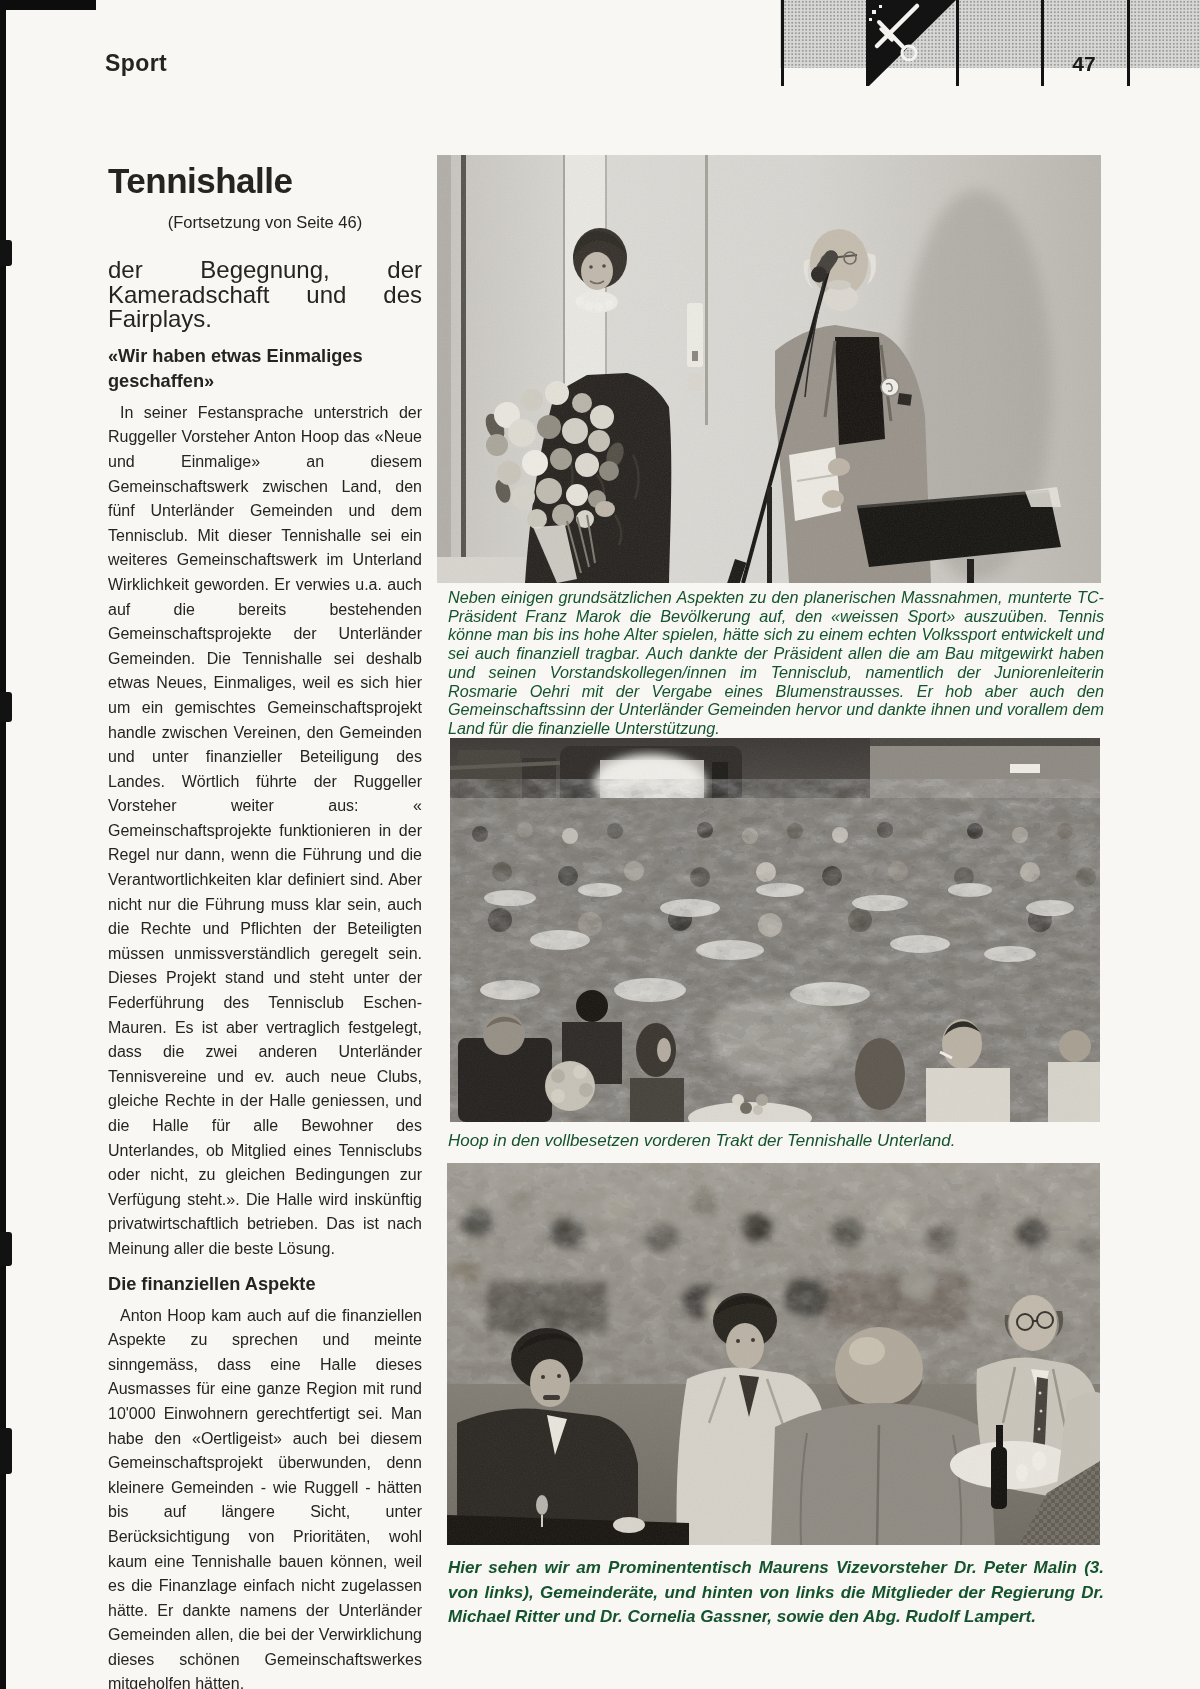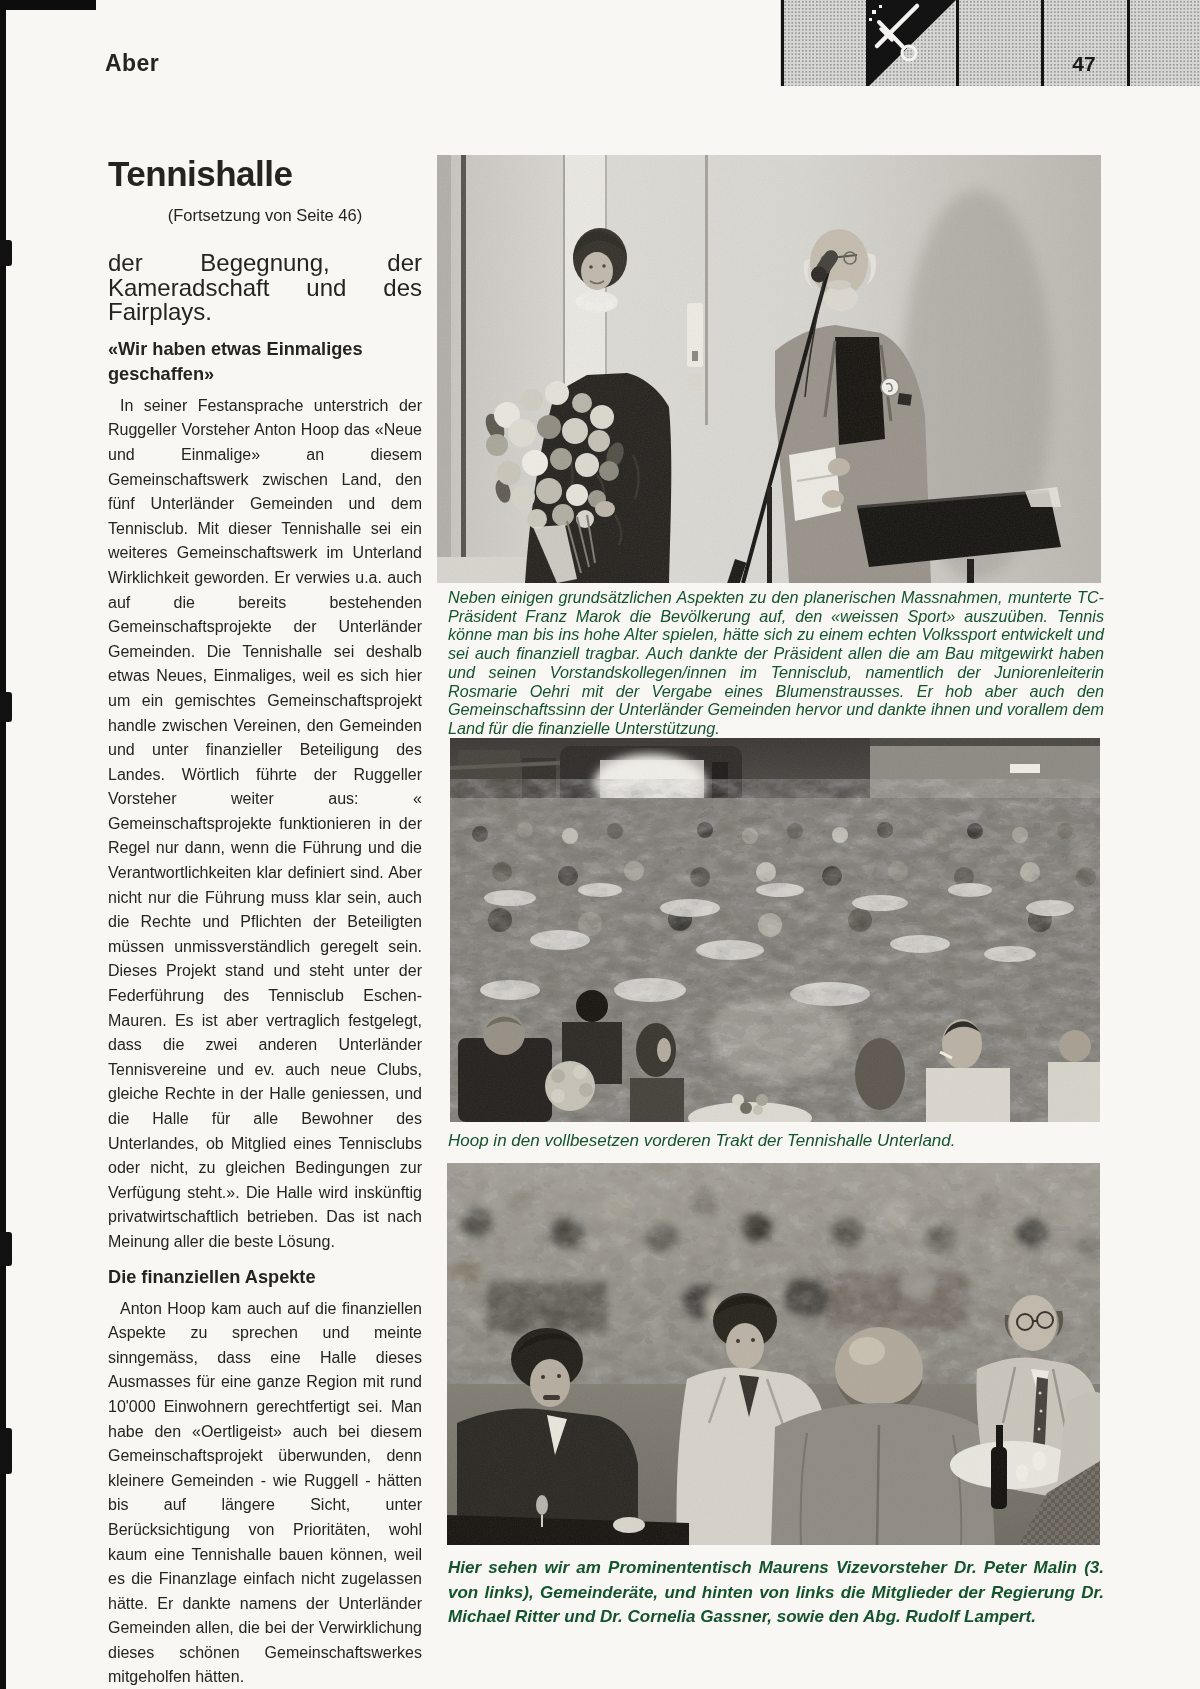--- a/index.html
+++ b/index.html
@@ -12,34 +12,34 @@
   .scan-strip{position:absolute;left:0;top:0;width:6px;height:1689px;background:#0e0e0e;}
   .scan-corner{position:absolute;left:0;top:0;width:96px;height:10px;background:#0d0d0d;}
   .scan-bump{position:absolute;left:0;width:12px;background:#121212;border-radius:0 3px 3px 0;}
   .bump-a{top:240px;height:26px;}
   .bump-b{top:692px;height:30px;}
   .bump-c{top:1232px;height:34px;}
   .bump-d{top:1428px;height:46px;}
   
   .section-label{position:absolute;left:105px;top:50px;font-size:23px;font-weight:bold;letter-spacing:.4px;}
   .header-band{
-    position:absolute;left:780px;top:0;width:420px;height:86px;
+    position:absolute;left:780px;top:0;width:420px;height:68px;
     background-color:#d7d7d5;
     background-image:radial-gradient(circle,#999997 .8px,transparent 1px);
     background-size:3.5px 3.5px;
   }
   .band-line{position:absolute;top:0;width:3px;height:86px;background:#131313;}
   .line-1{left:1px}.line-2{left:176px}.line-3{left:261px}.line-4{left:347px}
   .page-number{position:absolute;left:261px;top:52px;width:86px;text-align:center;
     font-size:21px;font-weight:bold;color:#1a1a1a;}
   .emblem{position:absolute;left:84px;top:0;width:94px;height:88px;}
   
   .article{position:absolute;left:108px;top:146px;width:314px;text-align:justify;
     hyphens:auto;-webkit-hyphens:auto;}
-  .article h1{font-size:35px;line-height:38px;margin:9px 0 13px 0;letter-spacing:-.5px;font-weight:bold;}
+  .article h1{font-size:35px;line-height:38px;margin:16px 0 13px 0;letter-spacing:-.5px;font-weight:bold;}
   .continuation{font-size:16.5px;margin:0 0 26px 0;text-align:center;}
   .lead{font-size:24px;line-height:24.6px;margin:0 0 12px 0;}
   .subhead{font-size:18.2px;line-height:25px;font-weight:bold;margin:10px 0 7px 0;text-align:left;}
   .body-par{font-size:16px;line-height:24.6px;margin:0 0 10px 0;text-indent:12px;}
   
   .photo{position:absolute;background:#8b877f;}
   .photo svg{display:block;width:100%;height:100%;}
   .photo-1{left:437px;top:155px;width:664px;height:428px;}
   .photo-2{left:450px;top:738px;width:650px;height:384px;}
   .photo-3{left:447px;top:1163px;width:653px;height:382px;}
@@ -52,21 +52,21 @@
 </head>
 <body>
 
 <div class="scan-strip"></div>
 <div class="scan-corner"></div>
 <div class="scan-bump bump-a"></div>
 <div class="scan-bump bump-b"></div>
 <div class="scan-bump bump-c"></div>
 <div class="scan-bump bump-d"></div>
 
-<div class="section-label">Aber</div>
+<div class="section-label">Sport</div>
 <div class="header-band">
   <div class="band-line line-1"></div>
   <svg class="emblem" viewBox="0 0 94 88">
     <polygon points="2,0 92,0 5,86 2,86" fill="#131313"></polygon>
     <g stroke="#f4f3f0" stroke-linecap="round">
       <line x1="13" y1="46" x2="53" y2="6" stroke-width="4.5"></line>
       <line x1="17" y1="29" x2="28" y2="40" stroke-width="3.5"></line>
       <line x1="15" y1="22" x2="40" y2="48" stroke-width="4"></line>
       <circle cx="45" cy="53" r="7" fill="none" stroke-width="3"></circle>
     </g>

